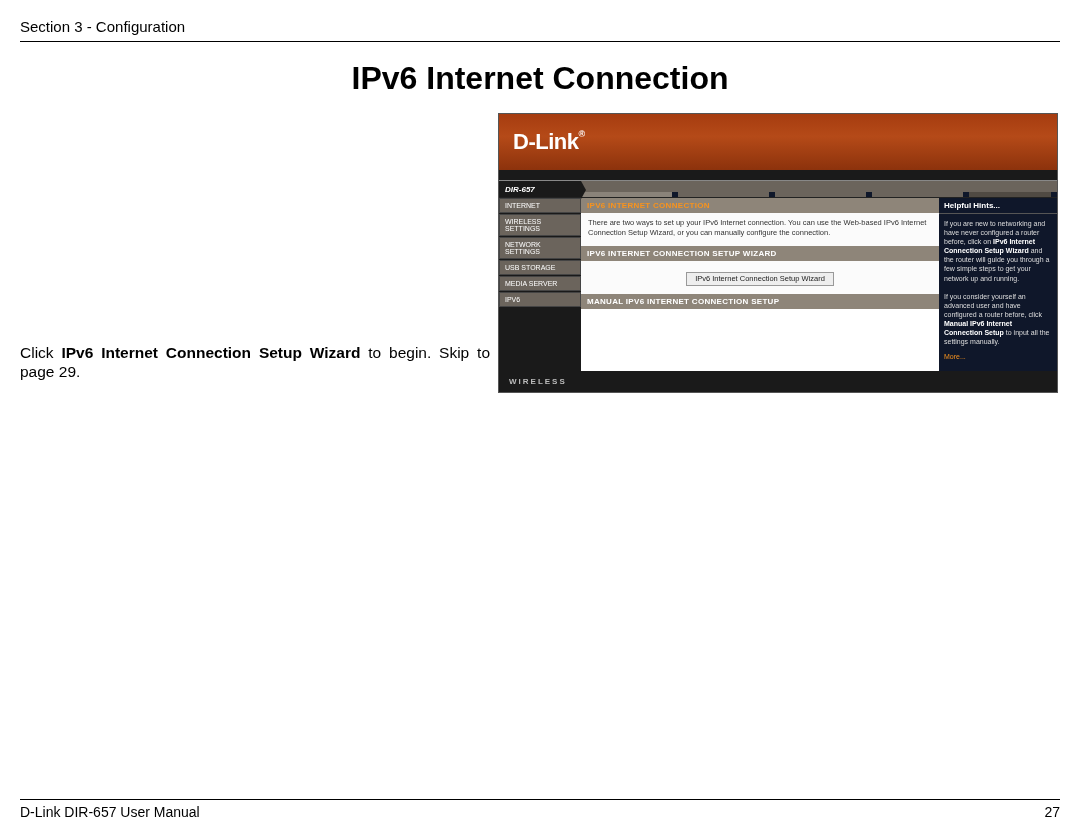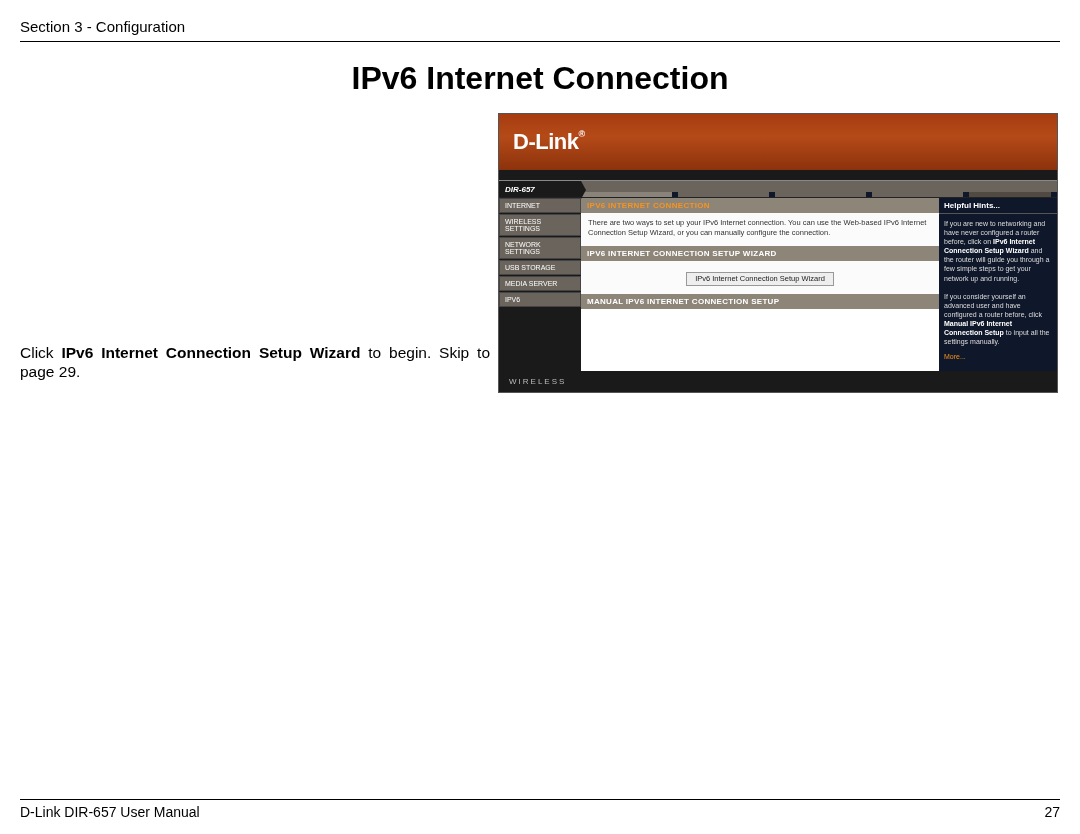--- a/index.html
+++ b/index.html
@@ -161,21 +161,21 @@
     padding: 3px 5px;
     border-bottom: 1px solid #555;
   }
   .hints-body { padding: 5px 5px 10px 5px; line-height: 1.3; }
   .hints-body b { color: #fff; }
   .hints-more { color: #f7931e; margin-top: 6px; display: block; }
   .router-footer {
     background: #1a1a1a;
     color: #bbb;
     font-size: 8px;
-    font-weight: 400;
+    font-weight: 700;
     letter-spacing: 2px;
     padding: 6px 10px;
   }
 
   .page-footer {
     position: absolute;
     bottom: 14px;
     left: 20px;
     right: 20px;
     border-top: 1.5px solid #000;

